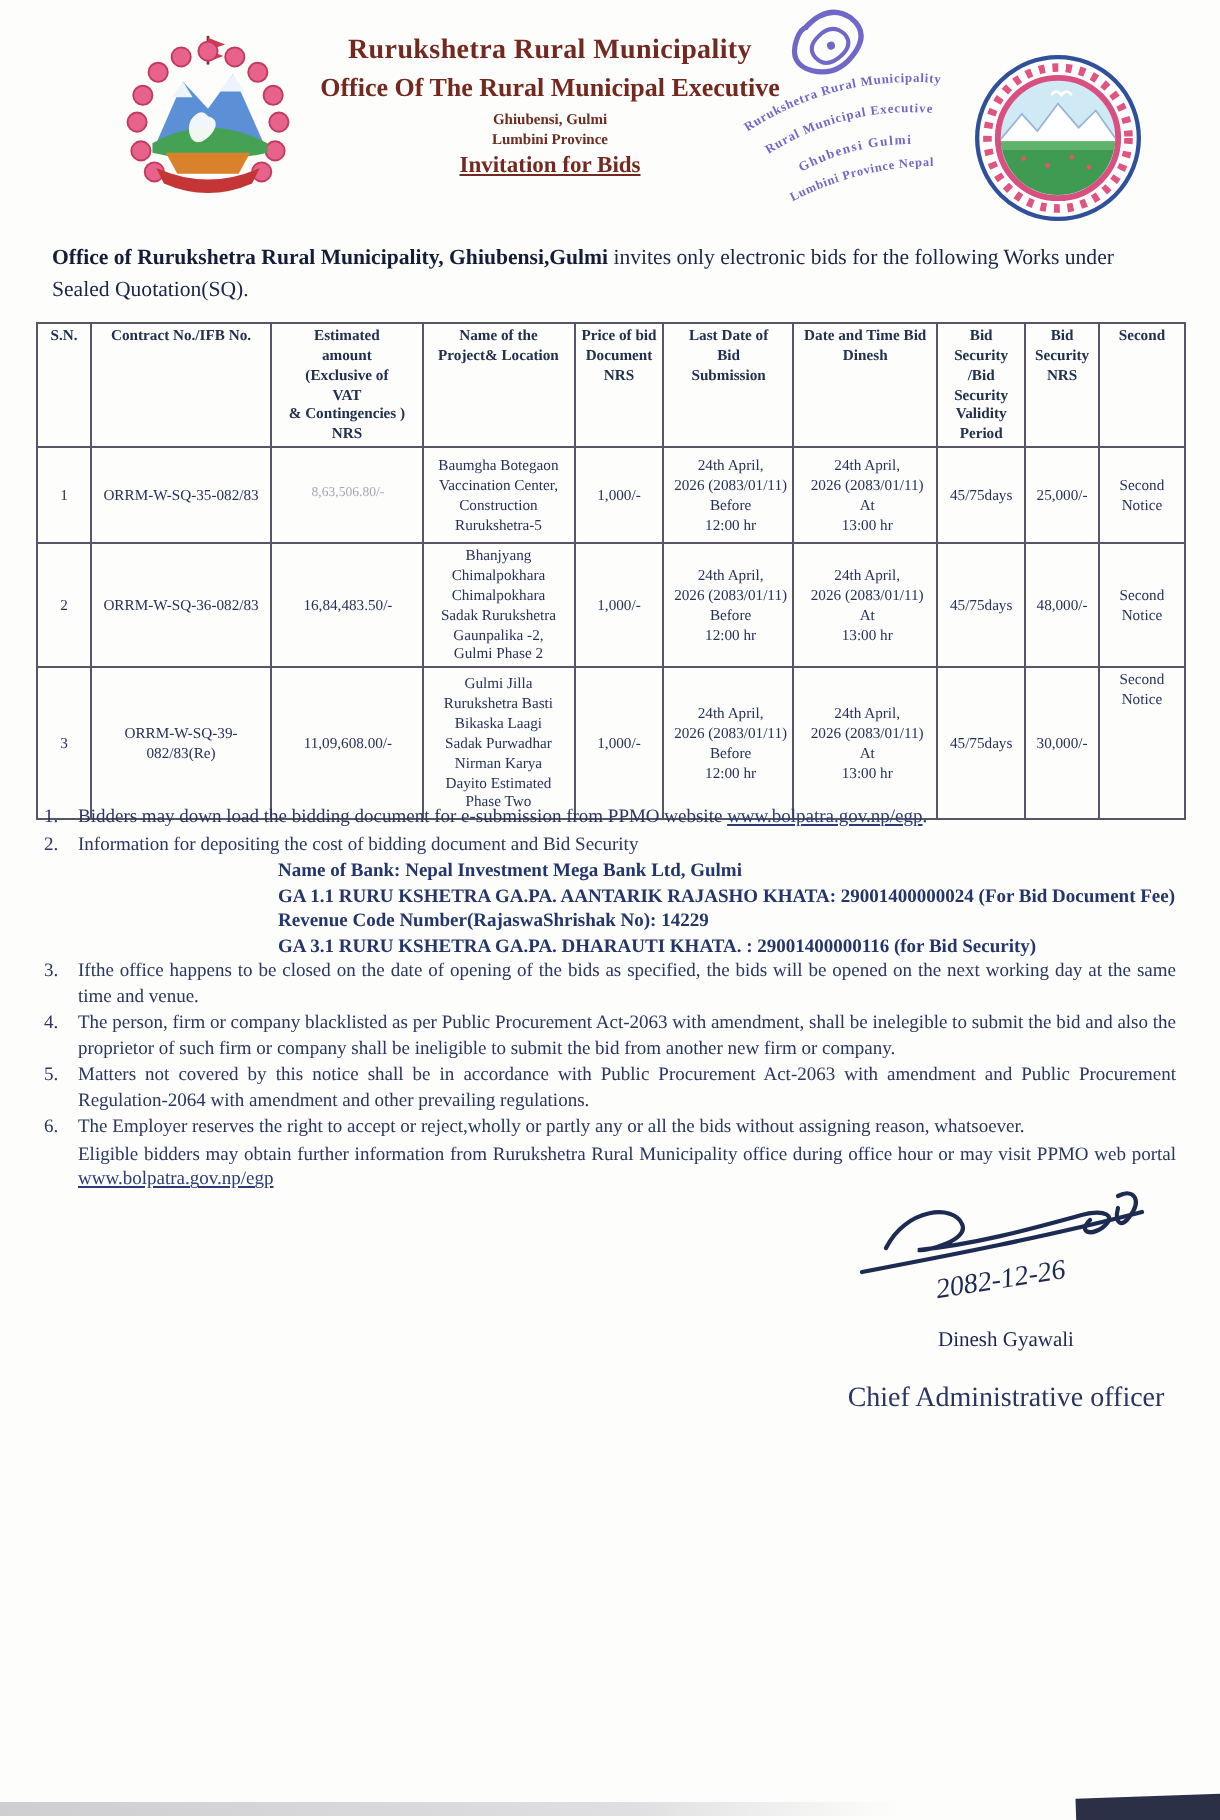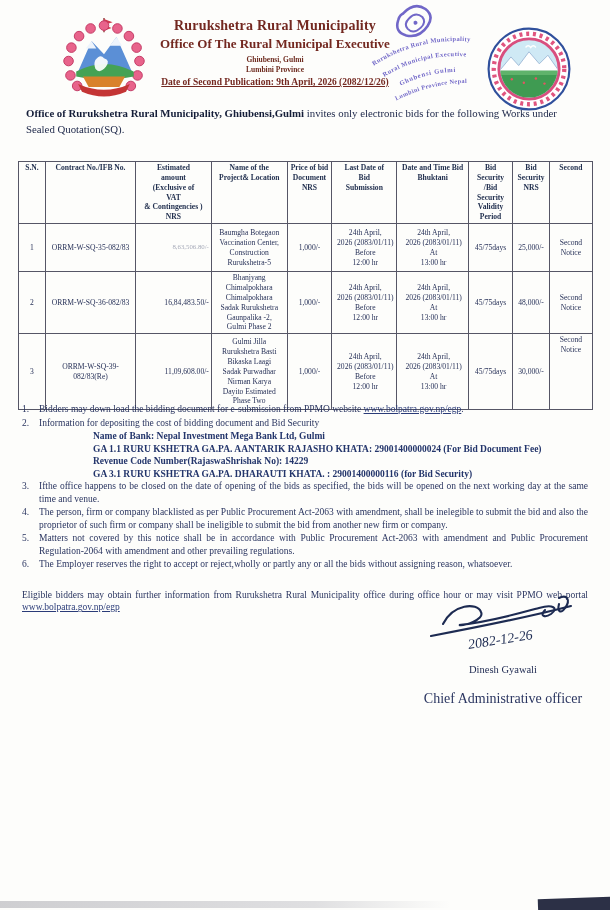--- a/index.html
+++ b/index.html
@@ -18,46 +18,46 @@
   .hdr-line2 { font-size:13px; font-weight:bold; color:#732820; margin-top:2px; }
   .hdr-line3 { font-size:7.5px; font-weight:bold; color:#6e2c20; margin-top:3px; }
   .hdr-line4 { font-size:7.5px; font-weight:bold; color:#6e2c20; margin-top:1px; }
   .hdr-line5 { font-size:11.5px; font-weight:bold; color:#732820; margin-top:3px; text-decoration:underline; }
   .hdr-line6 { font-size:9.5px; font-weight:bold; color:#732820; margin-top:3px; text-decoration:underline; }
   .emblem-left { position:absolute; left:60px; top:16px; width:88px; height:92px; }
   .logo-right { position:absolute; left:486px; top:26px; width:86px; height:86px; }
   .stamp { position:absolute; left:366px; top:0px; width:114px; height:114px;
            transform:rotate(-14deg); opacity:.82; color:#5347bd; }
   
-  .intro { position:absolute; left:26px; top:106px; width:556px; font-size:10.8px; line-height:1.45; color:#1b2547; }
+  .intro { position:absolute; left:26px; top:122px; width:556px; font-size:10.8px; line-height:1.45; color:#1b2547; }
   .intro b { color:#141d38; }
   
   .bid-table-wrap { position:absolute; left:18px; top:161px; width:575px; }
   table.bid-table { width:100%; border-collapse:collapse; table-layout:fixed; }
   .bid-table th, .bid-table td {
     border:1px solid #565666; font-size:7.6px; text-align:center;
     padding:1px 2px; color:#273158; line-height:1.3; overflow:hidden;
   }
   .bid-table th { font-weight:bold; vertical-align:top; color:#22304f; height:62px; }
   .bid-table td { vertical-align:middle; }
   .bid-table tr.r0 td { height:48px; }
   .bid-table tr.r1 td { height:54px; }
   .bid-table tr.r2 td { height:76px; }
-  .bid-table td.c2 { text-align:right; padding-left:3px; }
+  .bid-table td.c2 { text-align:center; padding-left:3px; }
   .bid-table td.c5, .bid-table td.c6 { text-align:center; padding-left:4px; }
   .bid-table td.faint { opacity:.42; font-size:6.8px; }
   .bid-table td.vtop { vertical-align:top; }
   
   .notes { position:absolute; left:22px; top:403px; width:566px; font-size:9.5px; line-height:1.32; color:#2a3560; }
   .note-row { display:flex; margin-bottom:1px; }
   .note-num { width:17px; flex:0 0 17px; }
   .note-body { flex:1; text-align:justify; }
-  .sub-line { margin-left:71px; font-weight:bold; color:#23356b;font-family:Liberation Serif, serif; }
+  .sub-line { margin-left:117px; font-weight:bold; color:#23356b;font-family:Liberation Serif, serif; }
   .doc-link { text-decoration:underline; color:#2a3b78; }
-  .closing { display:flex; margin-top:1px;flex-direction:column; }
+  .closing { display:flex; margin-top:1px; }
   .closing .note-num { width:17px; flex:0 0 17px; }
   
   .sig-block { position:absolute; left:408px; top:592px; width:190px; text-align:center; }
   .sig-svg { width:180px; height:72px; }
   .sig-name { font-size:10.5px; color:#1d2850; margin-top:-4px; }
   .sig-title { font-size:14px; color:#2a3560; margin-top:16px; }
   
   .scan-edge-bottom { position:absolute; left:0; bottom:2px; width:450px; height:7px;
     background:linear-gradient(to right, #b5b5ba 0%, #cfcfd3 70%, rgba(207,207,211,0) 100%); opacity:.65; }
   .scan-corner { position:absolute; right:-6px; bottom:-4px; width:78px; height:16px;
@@ -99,21 +99,21 @@
 
     <path d="M23,63 L67,63 L61,74 L29,74 Z" fill="#d9822b"></path>
     <path d="M18,71 Q45,83 72,71 L68,79 Q45,89 22,79 Z" fill="#c43535"></path>
   </svg>
 
   <div class="hdr-center">
     <div class="hdr-line1">Rurukshetra Rural Municipality</div>
     <div class="hdr-line2">Office Of The Rural Municipal Executive</div>
     <div class="hdr-line3">Ghiubensi, Gulmi</div>
     <div class="hdr-line4">Lumbini Province</div>
-    <div class="hdr-line6">Date of Second Publication: 9th April, 2026 (2082/12/26)</div>
+    <div class="hdr-line5">Invitation for Bids</div>
   </div>
 
   <svg class="stamp" viewBox="0 0 114 114">
     <defs>
       <path id="tp1" d="M6,54 Q57,36 108,54"></path>
       <path id="tp2" d="M12,68 Q57,52 102,68"></path>
       <path id="tp3" d="M20,82 Q57,70 94,82"></path>
       <path id="tp4" d="M16,94 Q57,83 98,94"></path>
     </defs>
     <g fill="none" stroke="currentColor">
@@ -169,21 +169,21 @@
           <col style="width:7.5%">
       </colgroup>
       <thead>
           <tr>
             <th><span>S.N.</span></th>
             <th><span>Contract No./IFB No.</span></th>
             <th><span>Estimated</span><br><span>amount</span><br><span>(Exclusive of</span><br><span>VAT</span><br><span>&amp; Contingencies )</span><br><span>NRS</span></th>
             <th><span>Name of the</span><br><span>Project&amp; Location</span></th>
             <th><span>Price of bid</span><br><span>Document</span><br><span>NRS</span></th>
             <th><span>Last Date of</span><br><span>Bid</span><br><span>Submission</span></th>
-            <th><span>Date and Time Bid</span><br><span>Bhuktani</span></th>
+            <th><span>Date and Time Bid</span><br><span>Dinesh</span></th>
             <th><span>Bid</span><br><span>Security</span><br><span>/Bid</span><br><span>Security</span><br><span>Validity</span><br><span>Period</span></th>
             <th><span>Bid</span><br><span>Security</span><br><span>NRS</span></th>
             <th><span>Second</span></th>
           </tr>
         </thead>
       <tbody>
           <tr class="r0">
             <td class="c0"><span>1</span></td>
             <td class="c1"><span>ORRM-W-SQ-35-082/83</span></td>
             <td class="c2 faint"><span>8,63,506.80/-</span></td>

